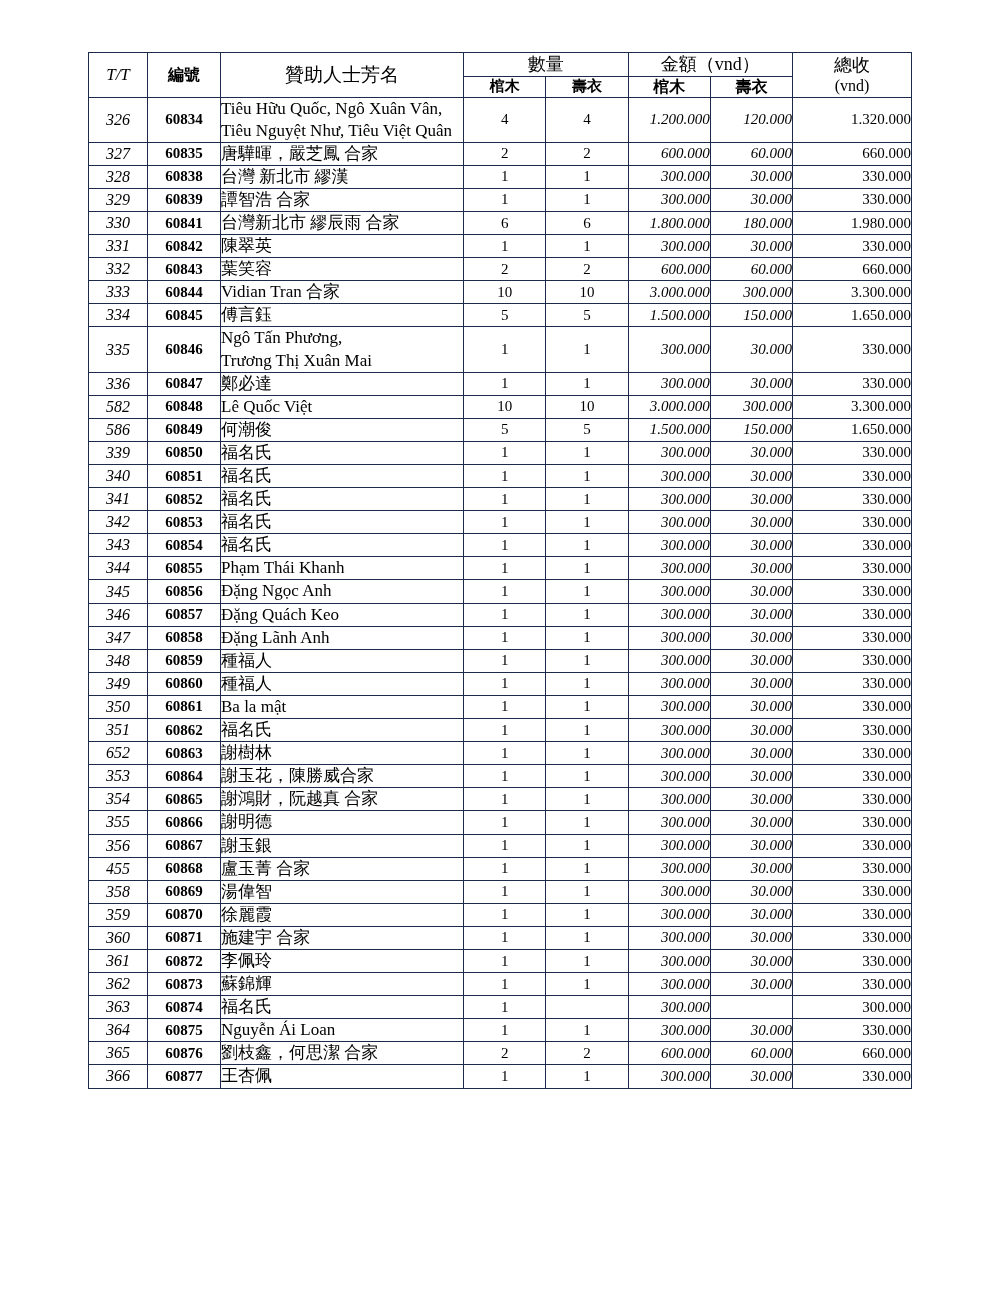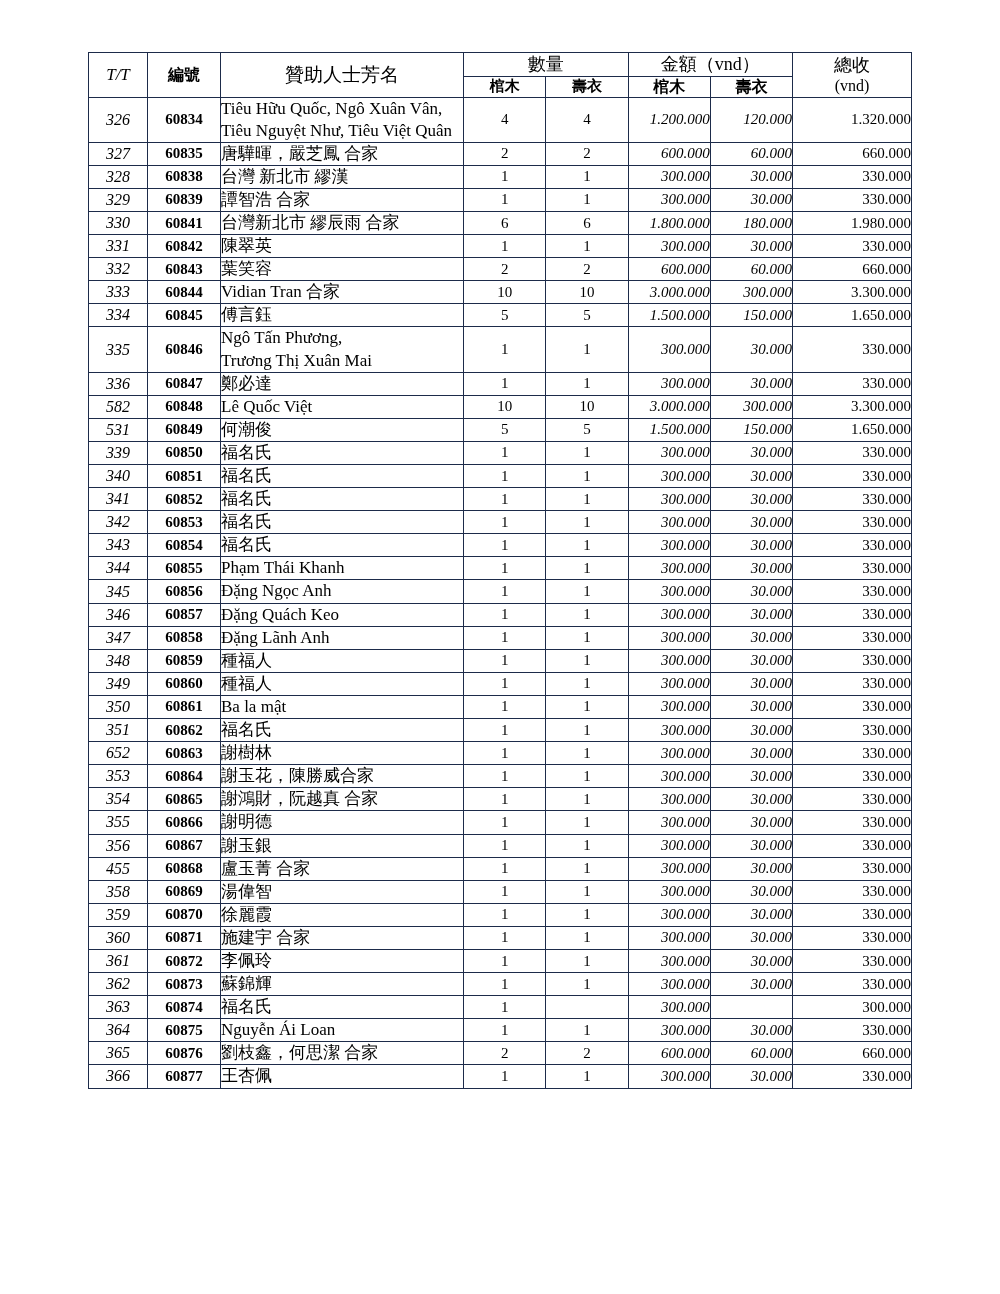--- a/index.html
+++ b/index.html
@@ -228,21 +228,21 @@
           <td class="c-tt">582</td>
           <td class="c-code">60848</td>
           <td class="c-name">Lê Quốc Việt</td>
           <td class="c-qty">10</td>
           <td class="c-qty">10</td>
           <td class="c-amt">3.000.000</td>
           <td class="c-amt">300.000</td>
           <td class="c-total">3.300.000</td>
         </tr>
         <tr>
-          <td class="c-tt">531</td>
+          <td class="c-tt">586</td>
           <td class="c-code">60849</td>
           <td class="c-name">何潮俊</td>
           <td class="c-qty">5</td>
           <td class="c-qty">5</td>
           <td class="c-amt">1.500.000</td>
           <td class="c-amt">150.000</td>
           <td class="c-total">1.650.000</td>
         </tr>
         <tr>
           <td class="c-tt">339</td>

